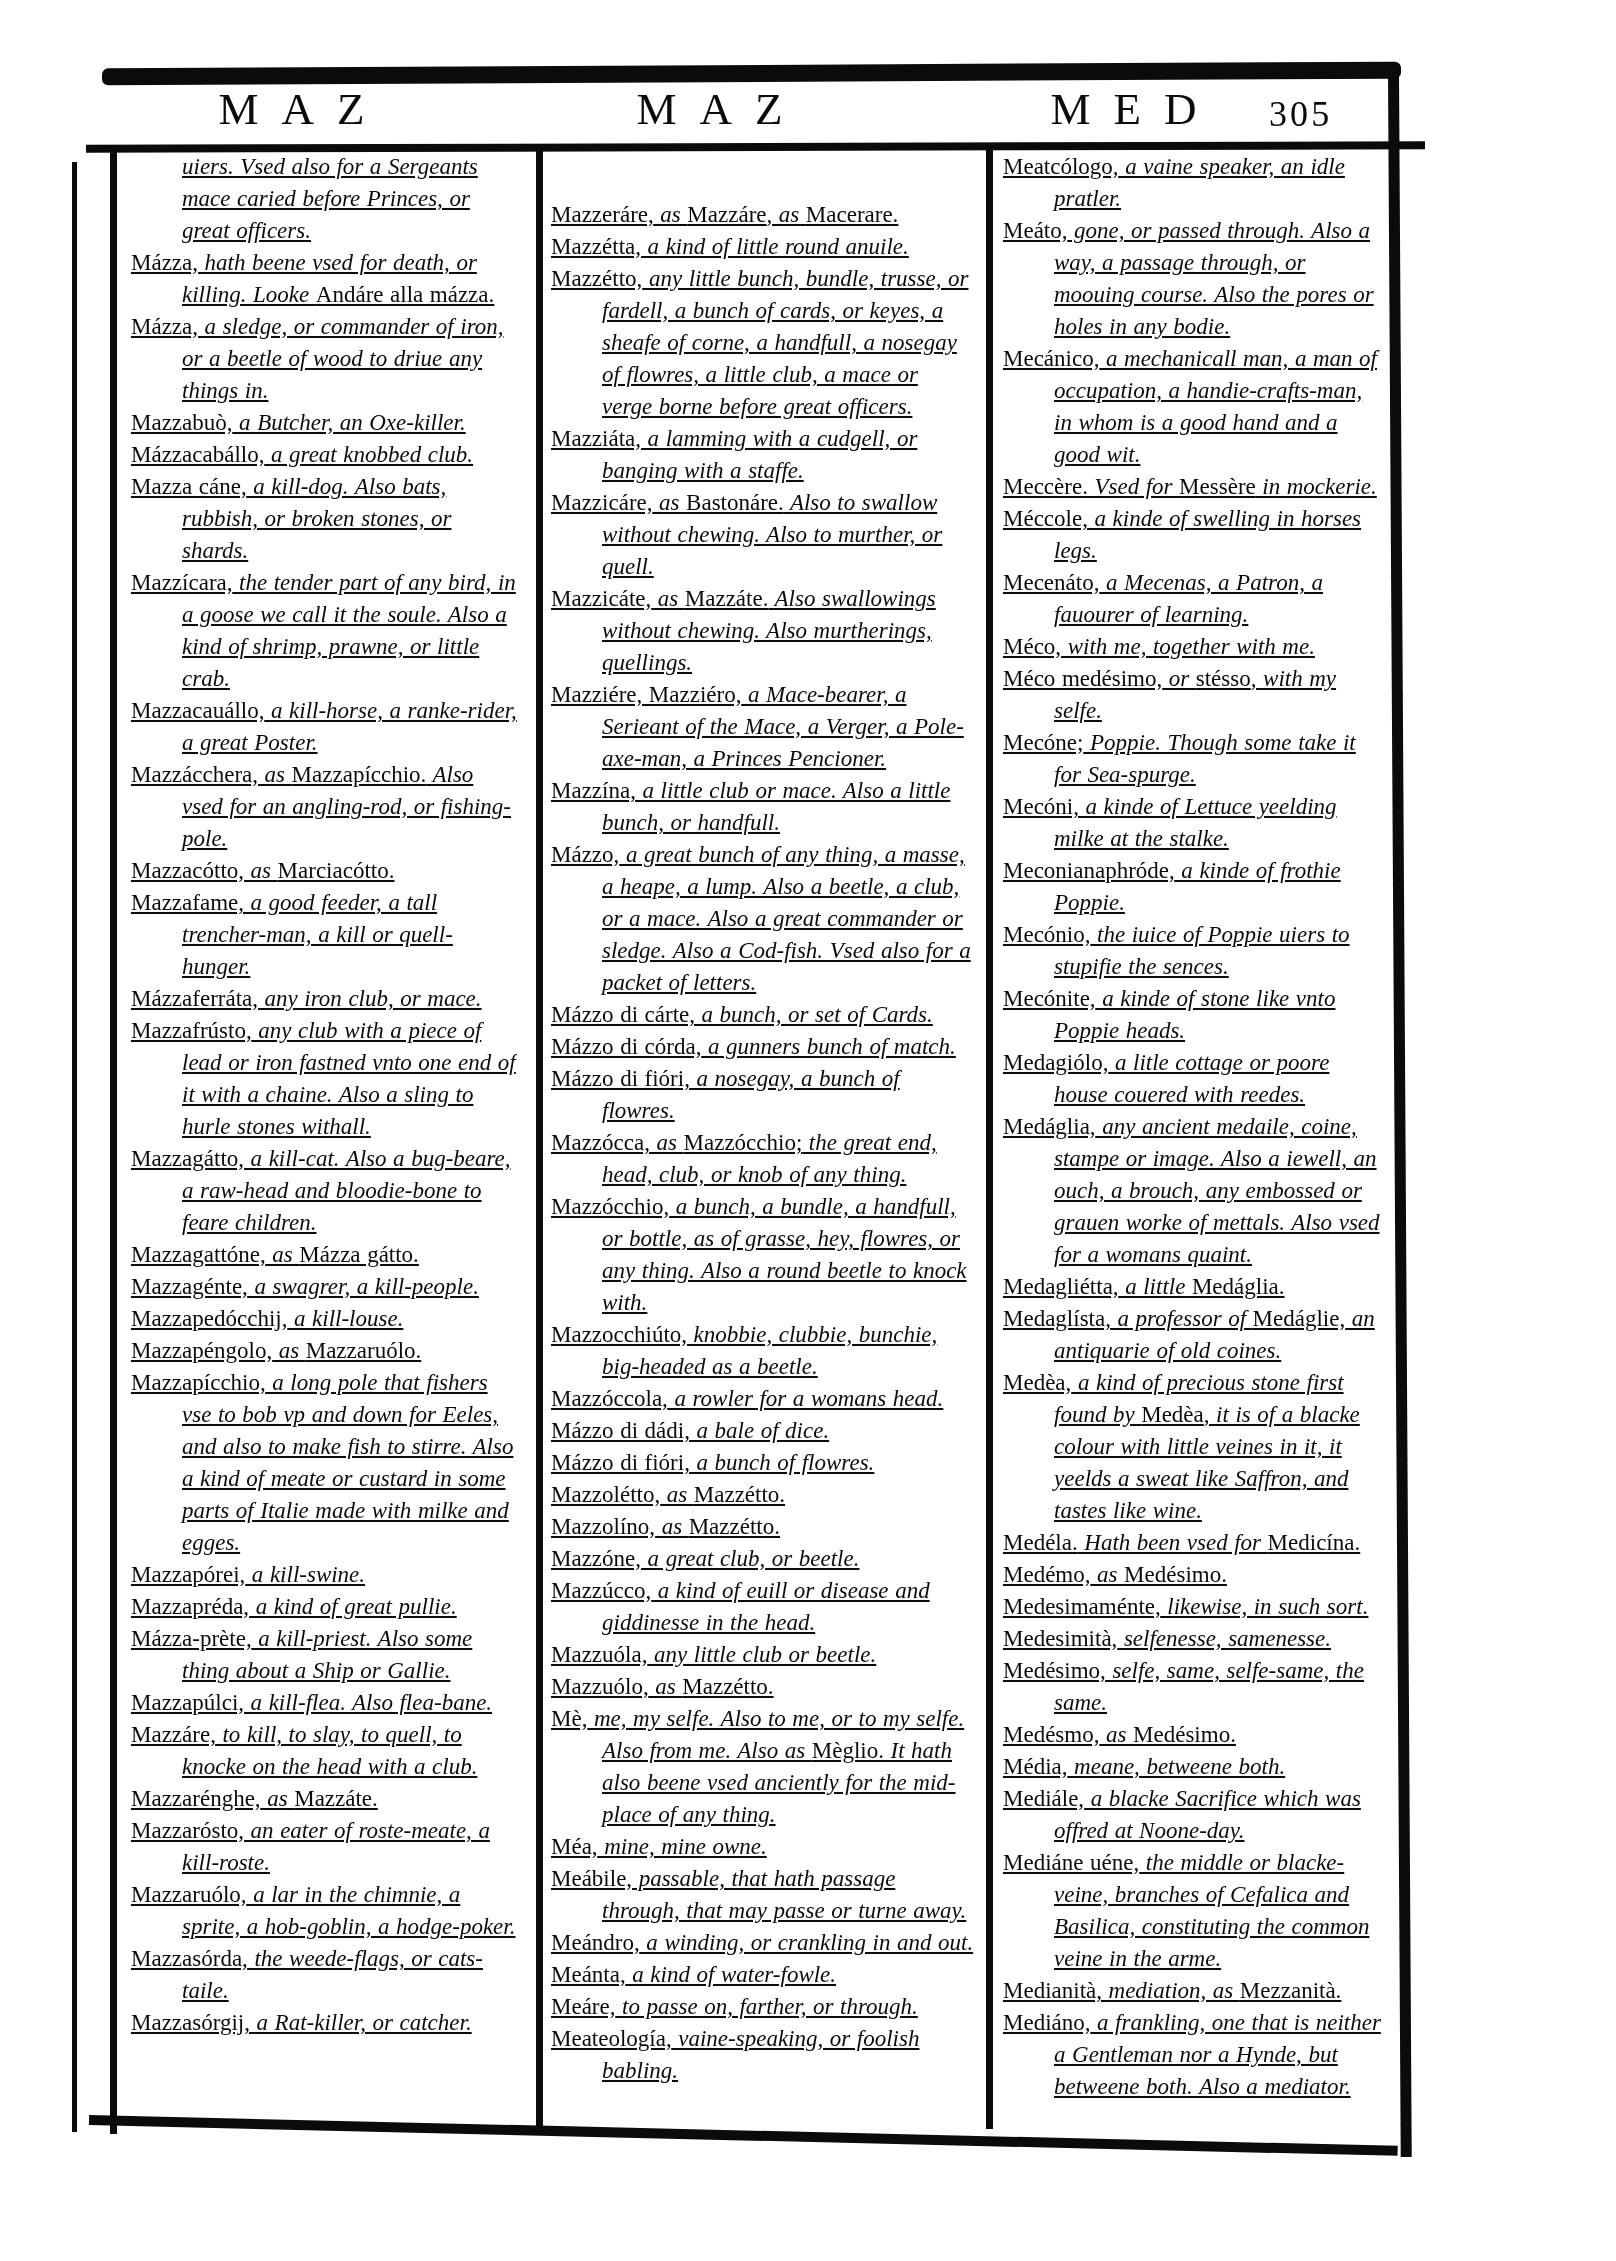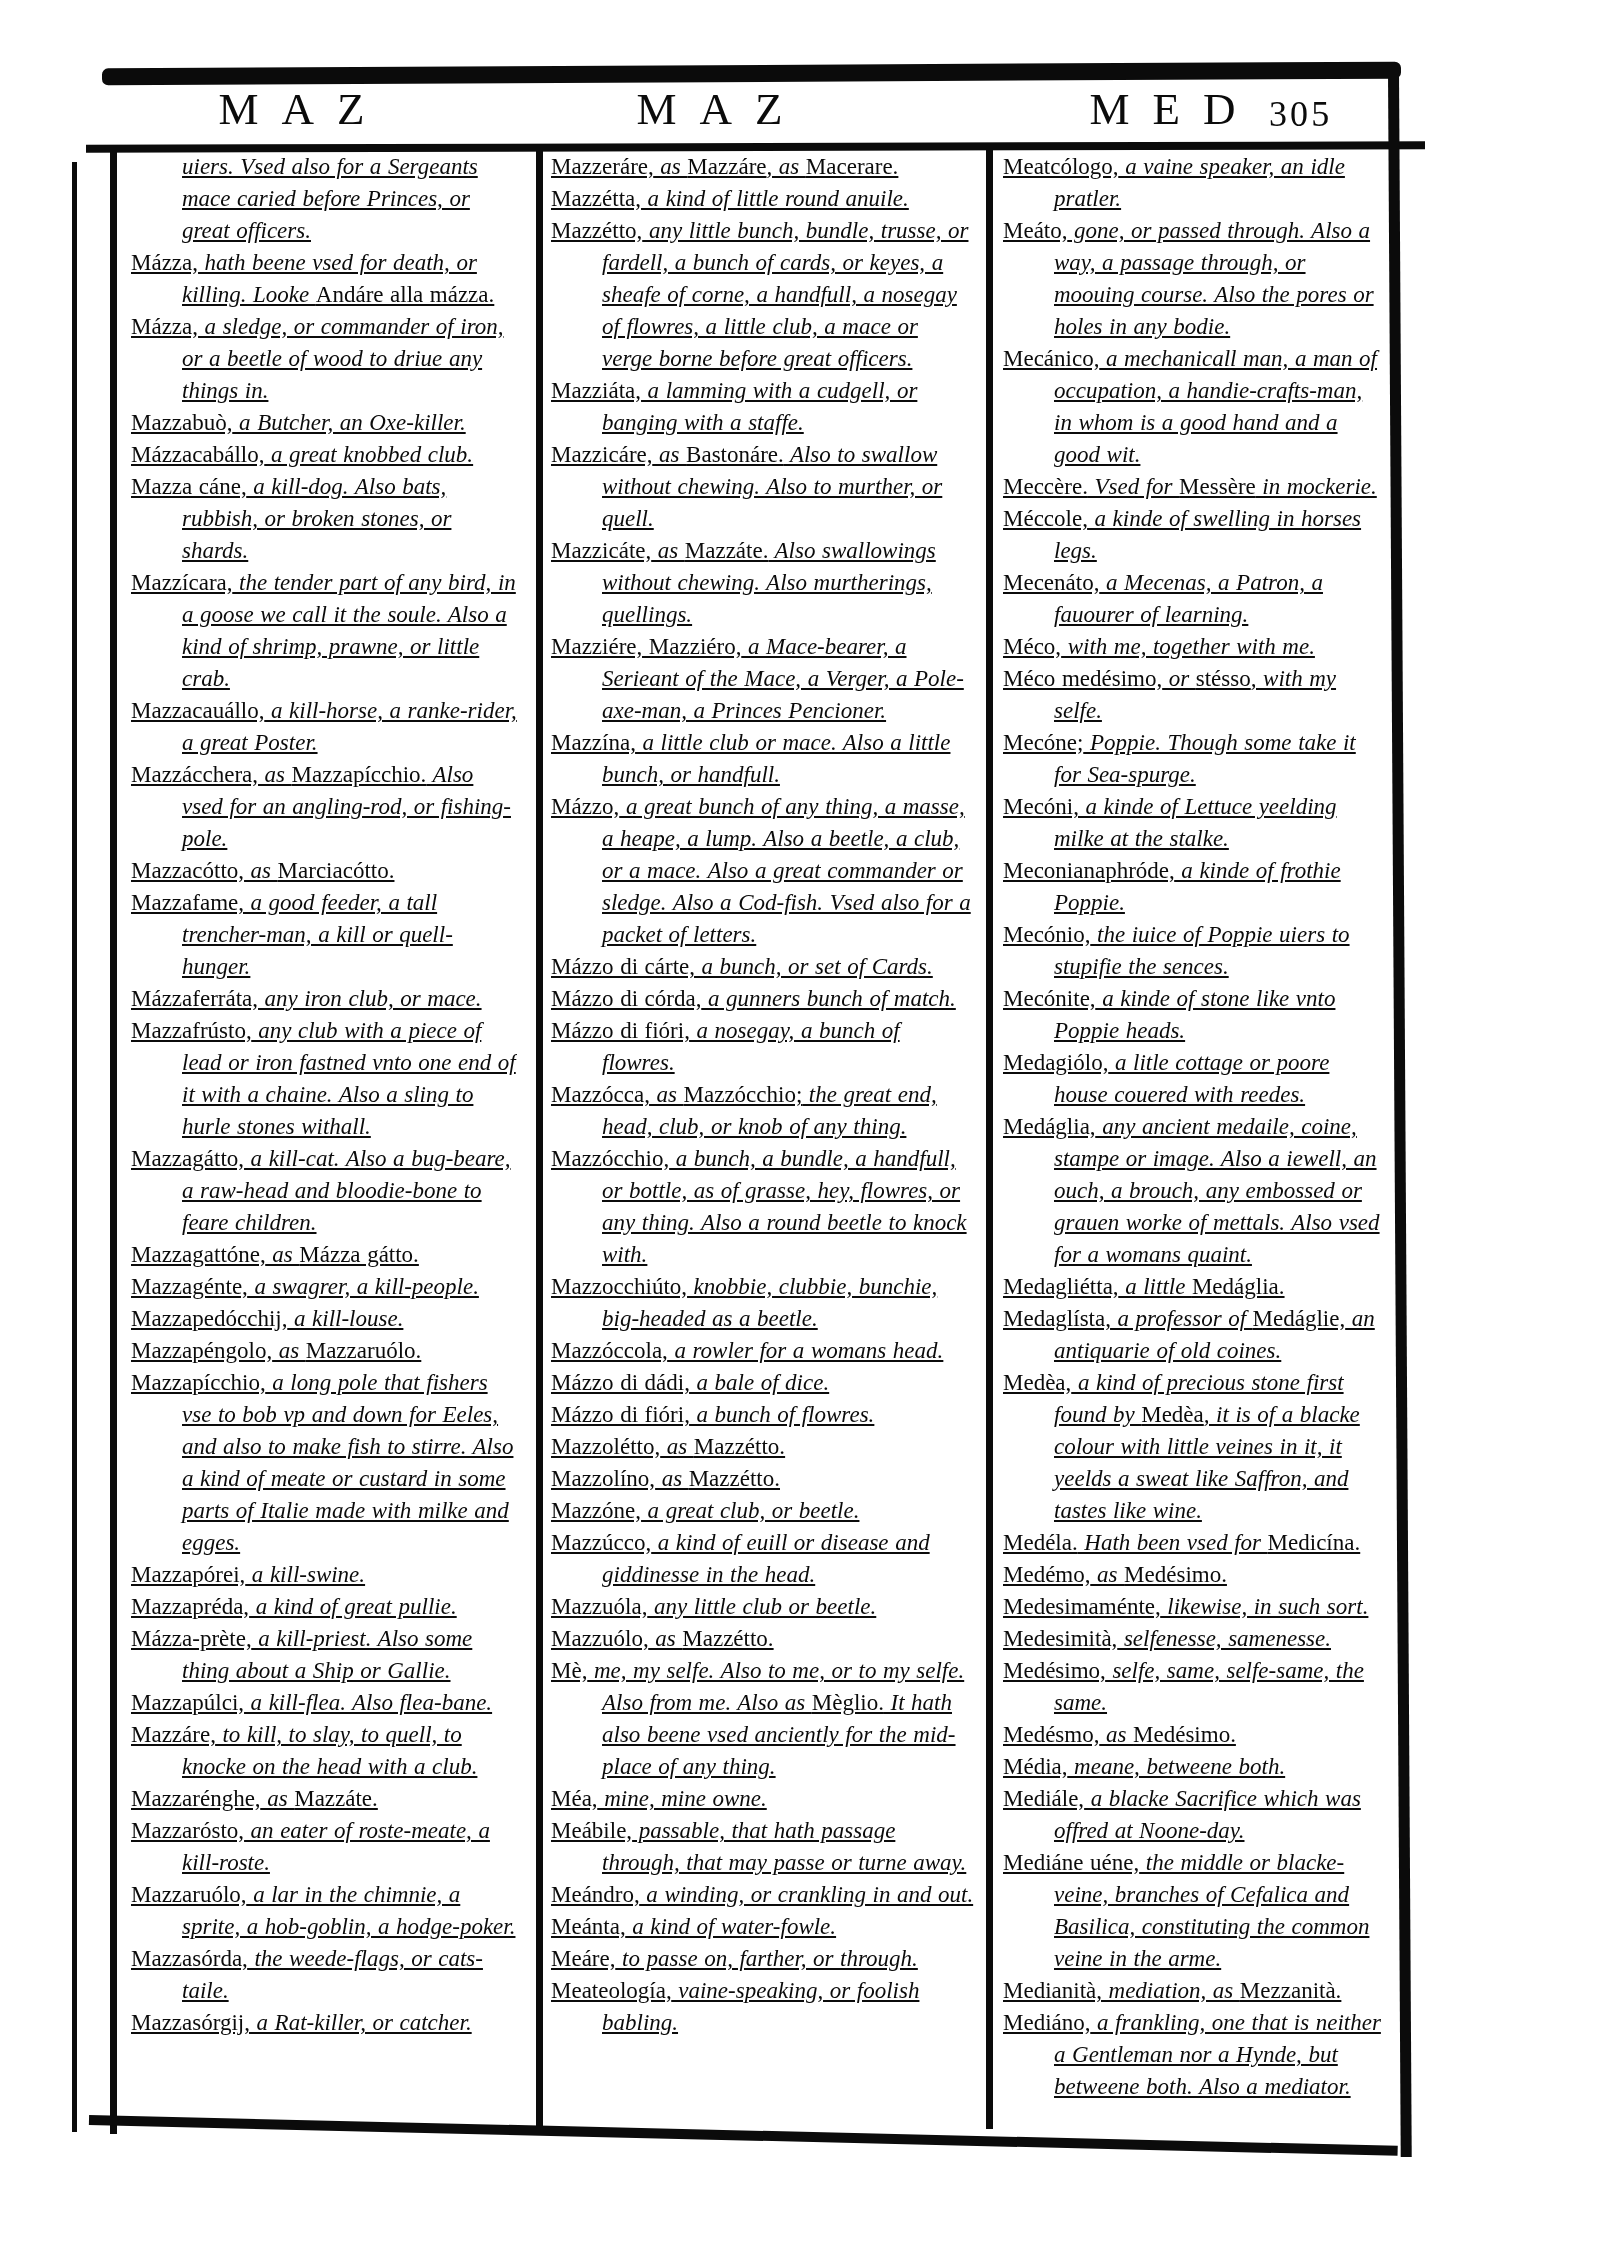--- a/index.html
+++ b/index.html
@@ -17,26 +17,26 @@
   #divider-2 { left:986px; top:147px; width:7px; height:1982px; }
   #right-rule { left:1388px; top:72px; width:10.8px; height:2085px; transform:rotate(-0.35deg); transform-origin:top center; }
   #bottom-rule { left:89px; top:2115px; width:1309px; height:10px; transform:rotate(1.35deg); transform-origin:left center; }
 
   .hdr {
     position:absolute; top:83px; font-size:45px; letter-spacing:23px;
     font-weight:normal; white-space:nowrap; transform:translateX(-50%);
   }
   #hdr-left   { left:303px; }
   #hdr-center { left:721px; }
-  #hdr-right  { left:1174px; }
+  #hdr-right  { left:1135px; }
   #page-number { position:absolute; top:93px; left:1269px; font-size:36px; letter-spacing:3.1px; }
 
   .col { position:absolute; top:151px; height:1963px; overflow:hidden;text-decoration:underline; }
   #column-1 { left:131px;  width:386px; }
-  #column-2 { left:551px;  width:423px; }
+  #column-2 { left:551px;  width:423px;margin-top:48px; }
   #column-3 { left:1003px; width:379px; }
 
   .entry {
     font-size:23px; line-height:32px;
     padding-left:51px; text-indent:-51px;
     word-spacing:0.8px;
   }
   .entry.cont { text-indent:0; }
   .rom  { font-style:normal; }
   .ital { font-style:italic; }

